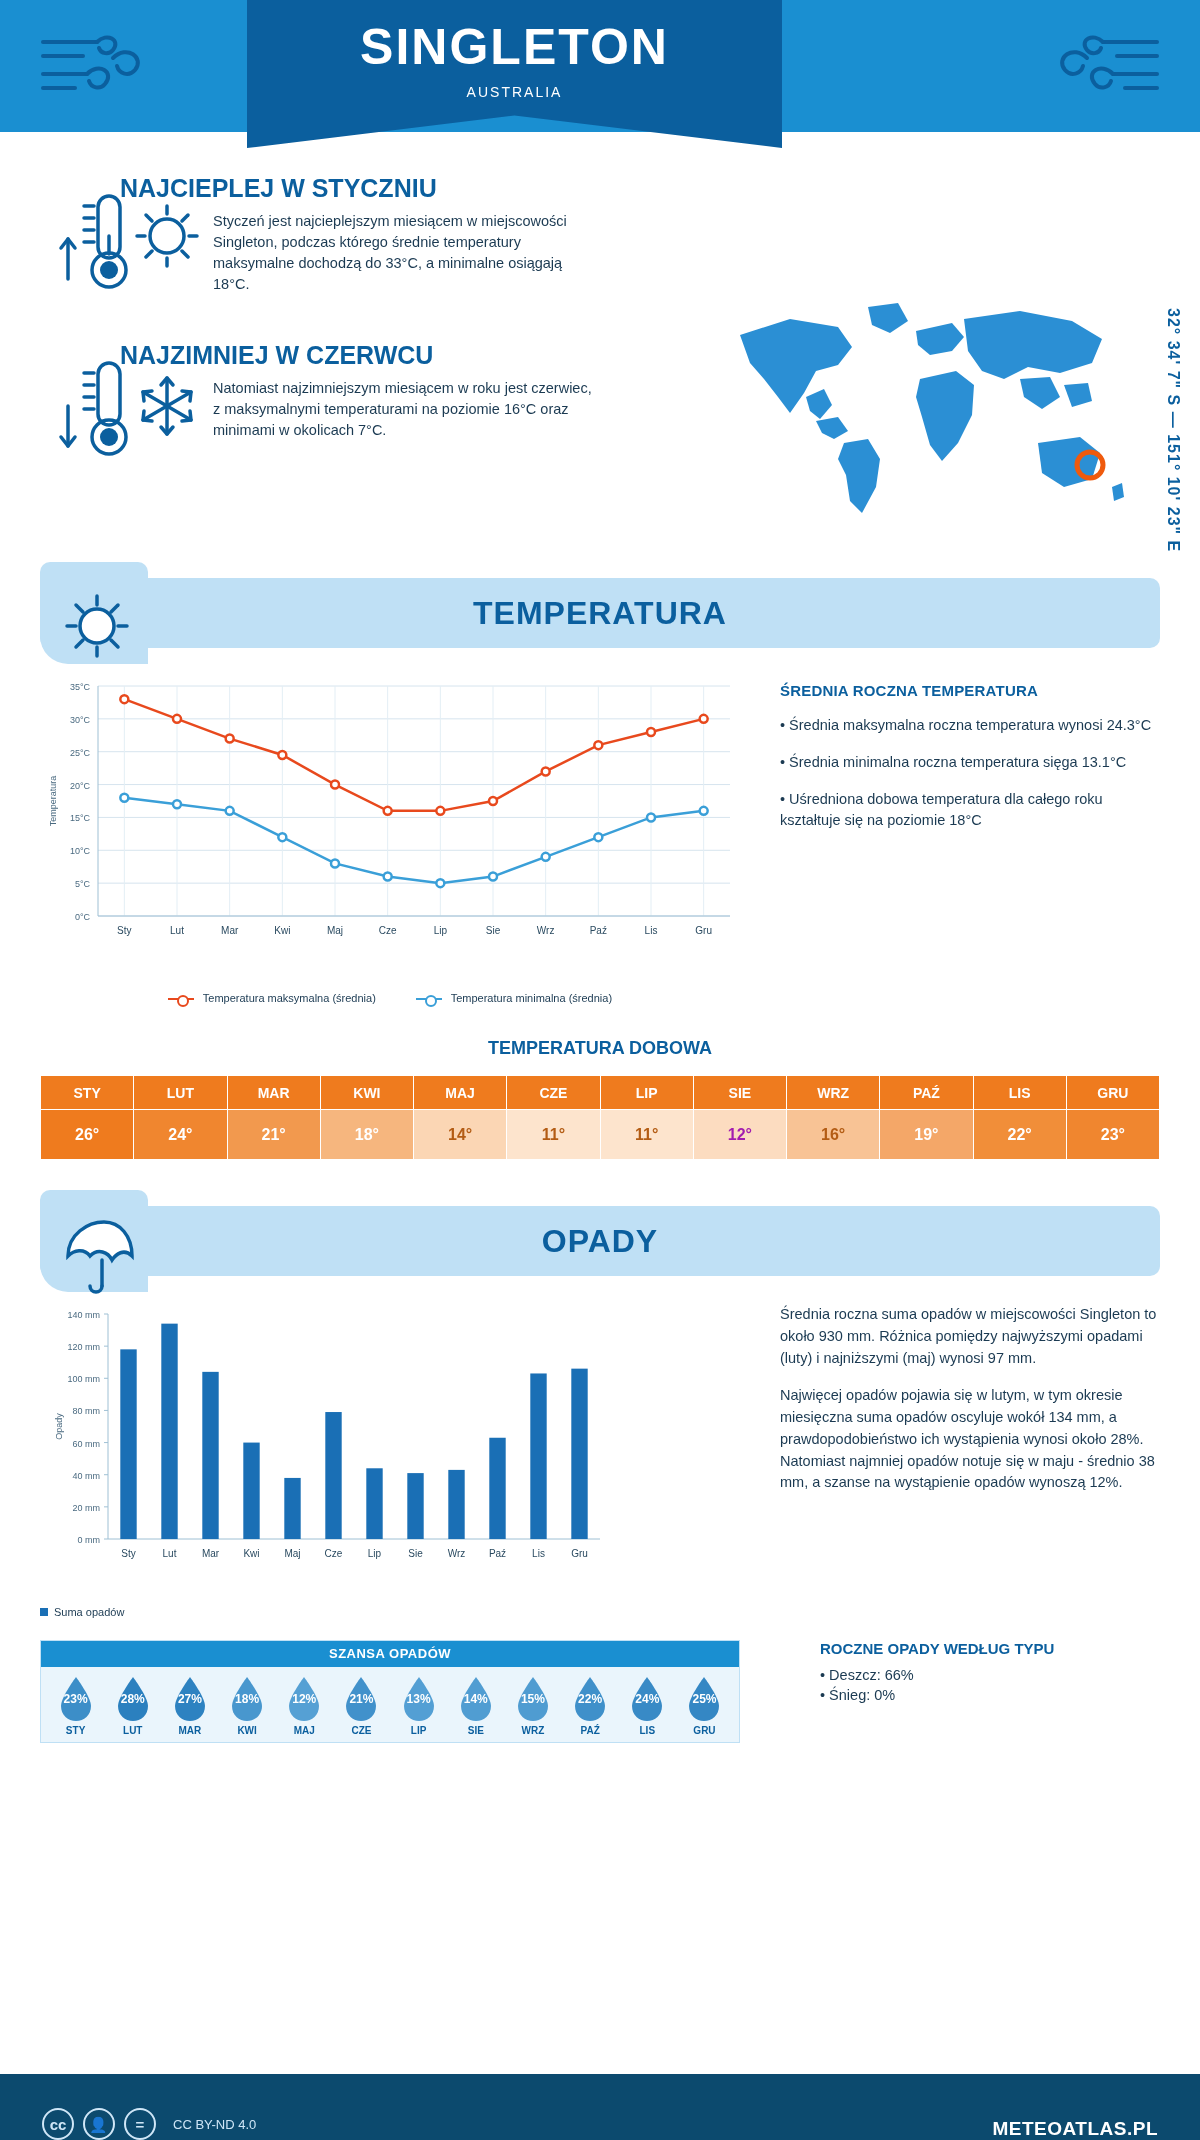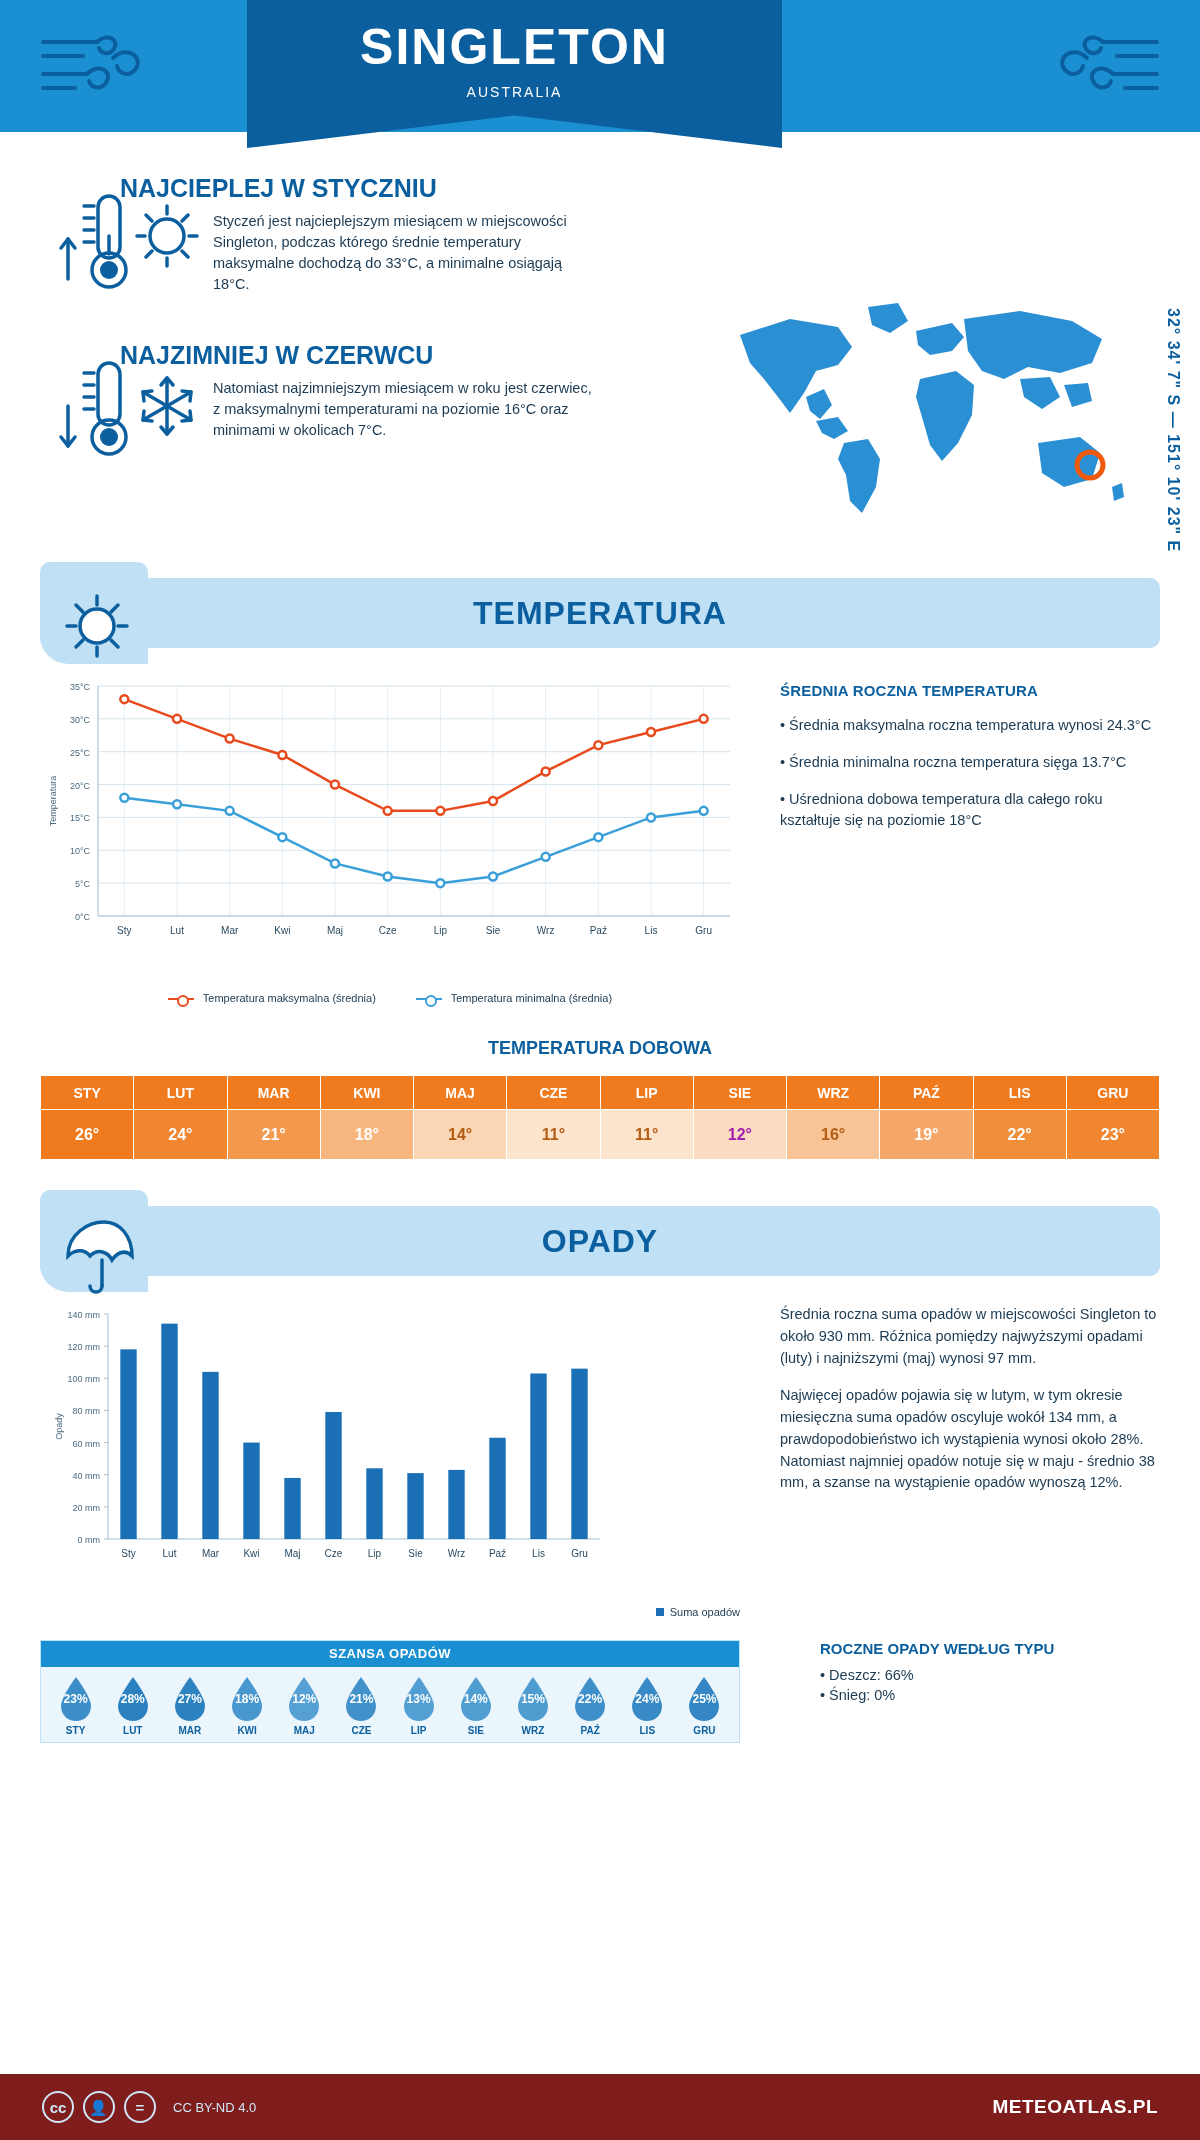--- a/index.html
+++ b/index.html
@@ -213,21 +213,21 @@
   .precip-row { display: flex; padding: 28px 40px 0 40px; }
   .precip-chart { width: 700px; }
   .precip-side { width: 420px; padding-left: 40px; }
   .precip-side p {
     font-size: 14.5px;
     line-height: 1.5;
     color: #1b3a52;
     margin-bottom: 16px;
   }
   .legend2 {
-    text-align: right;
+    text-align: left;
     font-size: 11px;
     color: #1b3a52;
     margin-top: 8px;
   }
   .legend2 i {
     display: inline-block;
     width: 8px; height: 8px;
     background: #1a6fb5;
     margin-right: 6px;
   }
@@ -280,23 +280,23 @@
     margin-bottom: 10px;
   }
   .types-item { font-size: 14.5px; color: #1b3a52; margin-bottom: 4px; }
 
   
   .footer {
     position: absolute;
     left: 0; bottom: 0;
     width: 1200px;
     height: 66px;
-    background: #7f1d1d;
+    background: #0c4a6e;
     display: flex;
-    align-items: center;
+    align-items: flex-end;
     justify-content: space-between;
     padding: 0 42px;
   }
   .cc-group { display: flex; align-items: center; gap: 9px; }
   .cc-badge {
     width: 32px; height: 32px;
     border: 2px solid #cfe6f7;
     border-radius: 50%;
     color: #cfe6f7;
     font-size: 15px;
@@ -547,21 +547,21 @@
         </div>
         <div>
           <span class="key" style="background:#3a9fd8;color:#3a9fd8;"></span>
           <span>Temperatura minimalna (średnia)</span>
         </div>
       </div>
     </div>
     <div class="chart-side">
       <div class="side-title">ŚREDNIA ROCZNA TEMPERATURA</div>
       <div class="side-item">• Średnia maksymalna roczna temperatura wynosi 24.3°C</div>
-      <div class="side-item">• Średnia minimalna roczna temperatura sięga 13.7°C</div>
+      <div class="side-item">• Średnia minimalna roczna temperatura sięga 13.1°C</div>
       <div class="side-item">• Uśredniona dobowa temperatura dla całego roku kształtuje się na poziomie 18°C</div>
     </div>
   </div>
 
   <div class="dobowa-title">TEMPERATURA DOBOWA</div>
   <table class="temp-table">
     <thead>
         <tr id="tempTableHead">
           <th>STY</th>
           <th>LUT</th>

